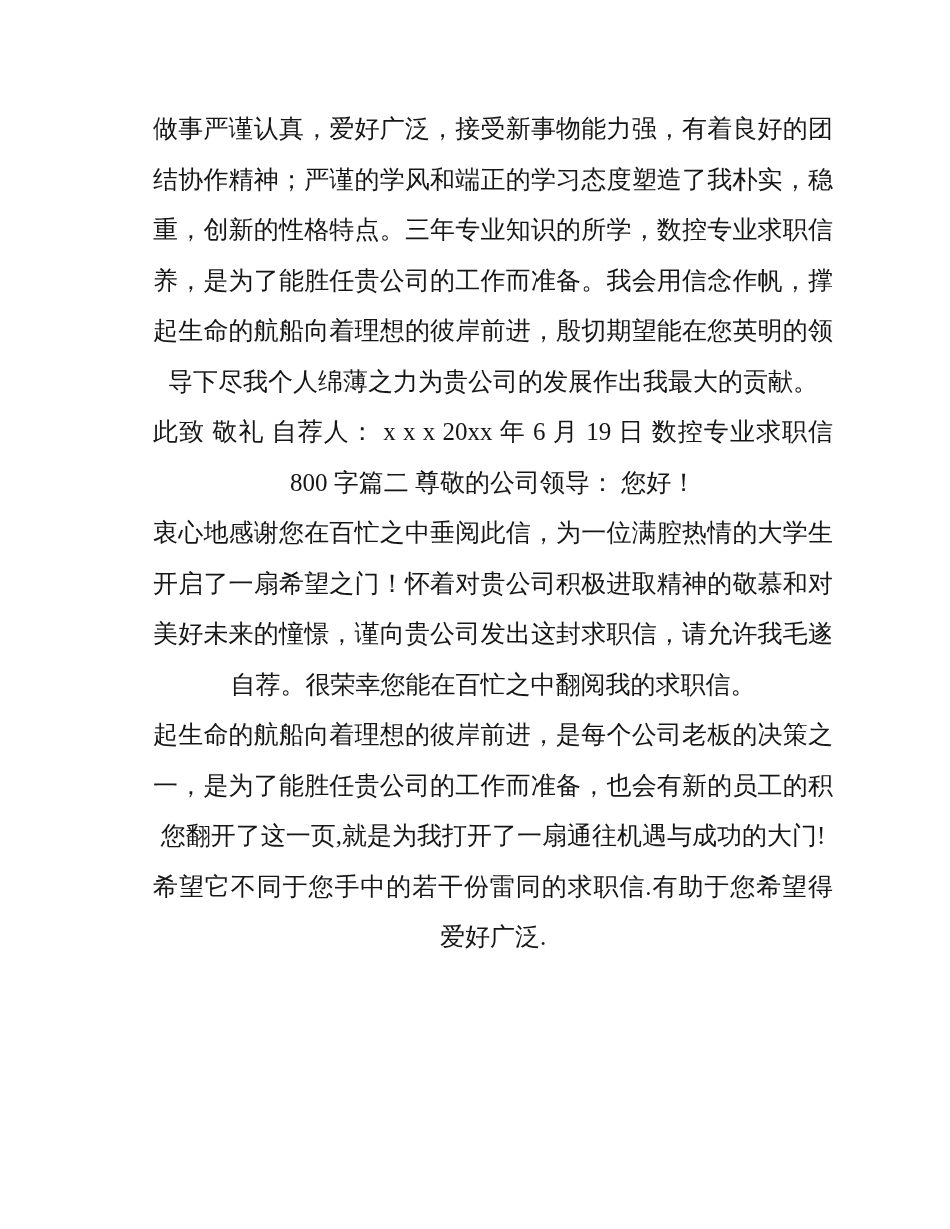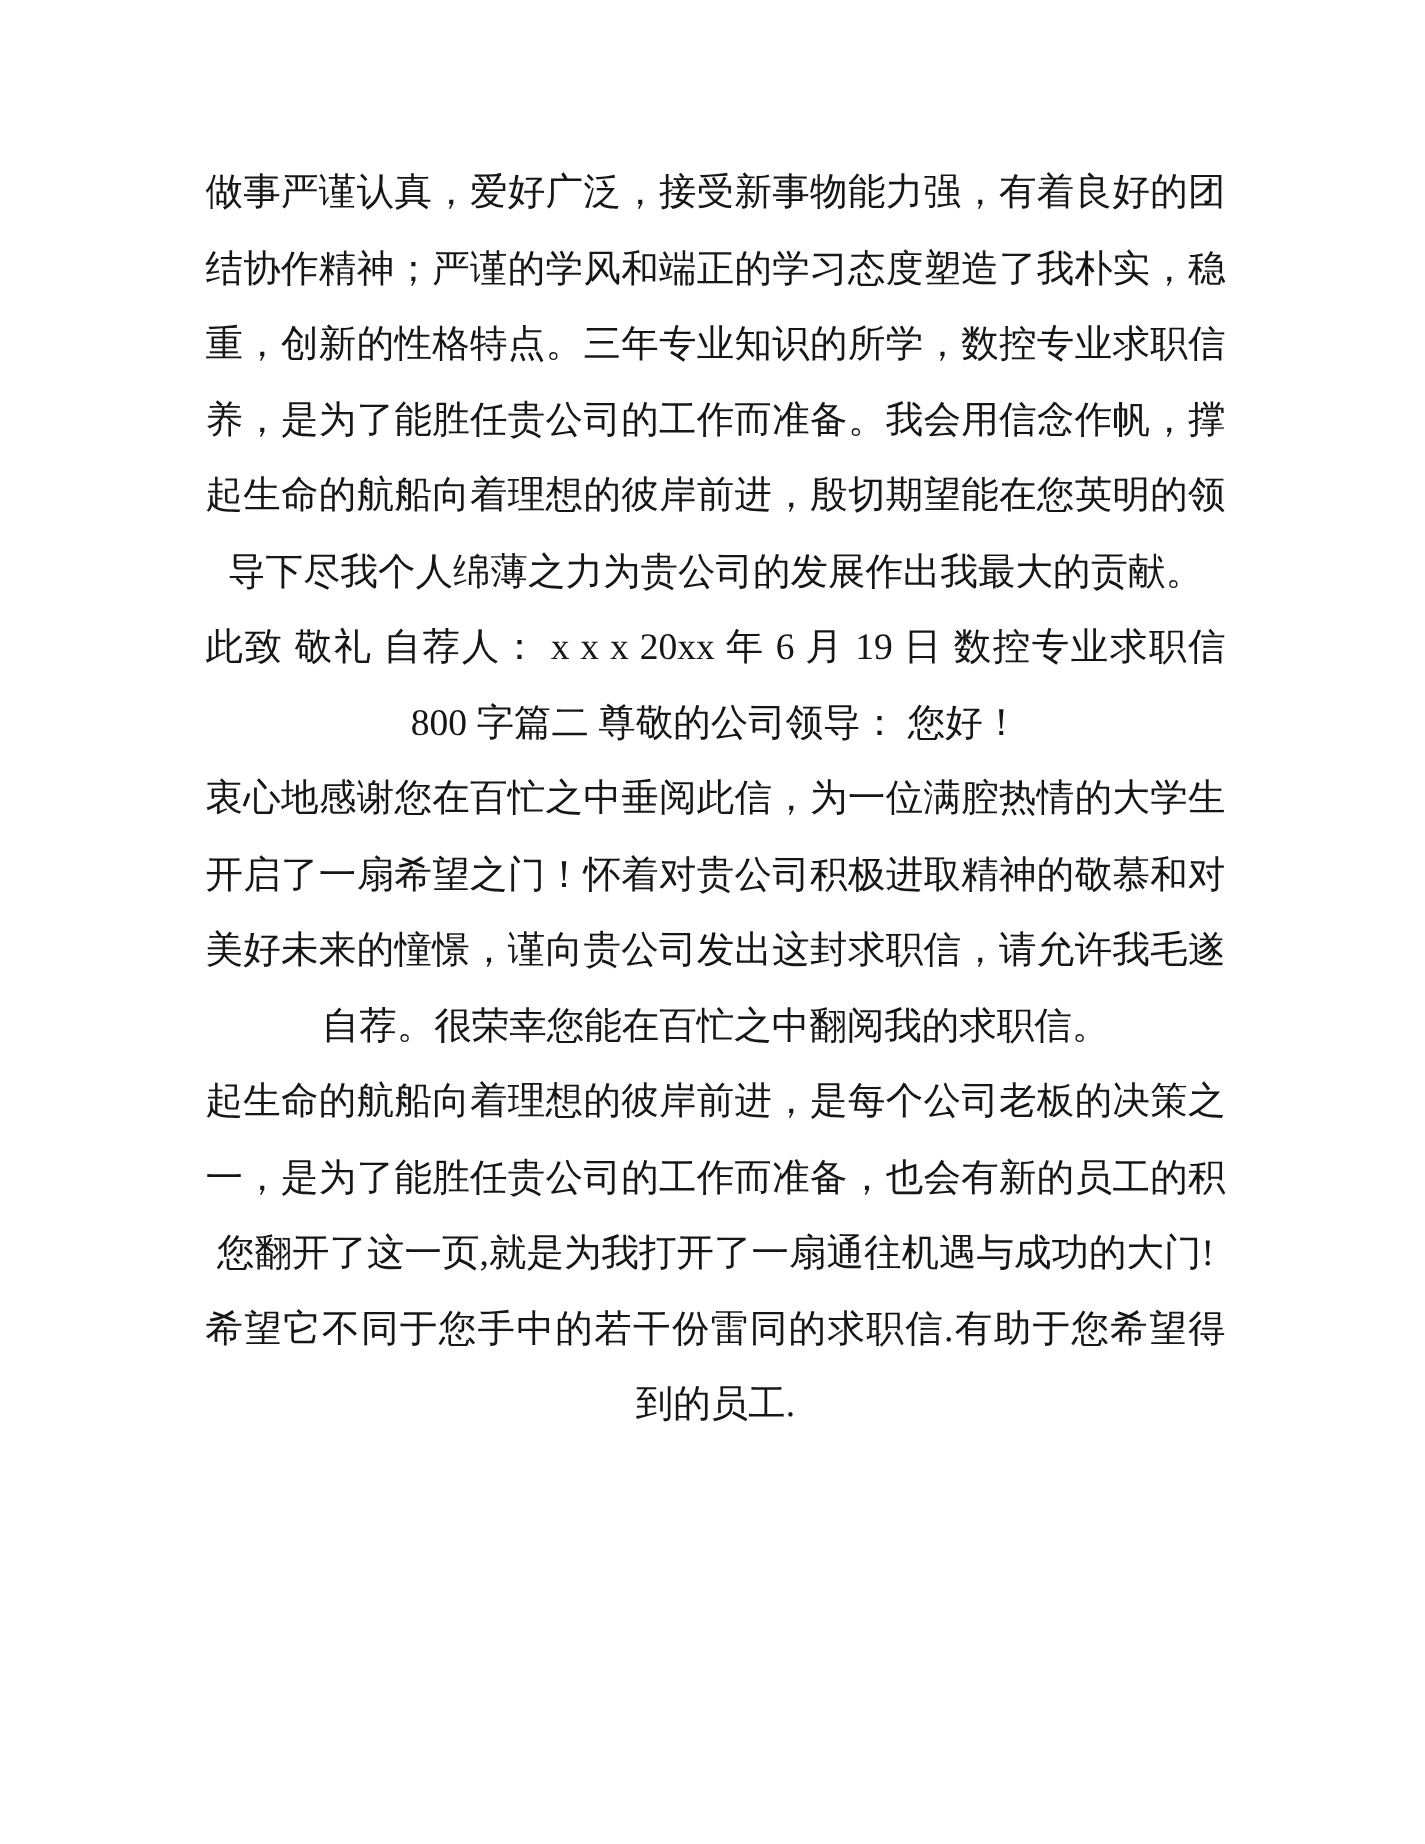--- a/index.html
+++ b/index.html
@@ -13,21 +13,21 @@
     overflow: hidden;
   }
   .page {
     position: relative;
     width: 950px;
     height: 1229px;
     background: #ffffff;
   }
   .textblock {
     position: absolute;
-    left: 137px;
+    left: 153px;
     top: 104px;
     width: 680px;
     font-family: "Liberation Serif", "DejaVu Serif", serif;
     font-size: 25px;
     line-height: 50.5px;
     color: #161616;
     letter-spacing: 0;
   }
   .line {
     height: 50.5px;
@@ -54,15 +54,15 @@
     <div class="line j">此致 敬礼 自荐人： x x x 20xx 年 6 月 19 日 数控专业求职信</div>
     <div class="line">800 字篇二 尊敬的公司领导： 您好！</div>
     <div class="line j">衷心地感谢您在百忙之中垂阅此信，为一位满腔热情的大学生</div>
     <div class="line j">开启了一扇希望之门！怀着对贵公司积极进取精神的敬慕和对</div>
     <div class="line j">美好未来的憧憬，谨向贵公司发出这封求职信，请允许我毛遂</div>
     <div class="line">自荐。很荣幸您能在百忙之中翻阅我的求职信。</div>
     <div class="line j">起生命的航船向着理想的彼岸前进，是每个公司老板的决策之</div>
     <div class="line j">一，是为了能胜任贵公司的工作而准备，也会有新的员工的积</div>
     <div class="line">您翻开了这一页,就是为我打开了一扇通往机遇与成功的大门!</div>
     <div class="line j">希望它不同于您手中的若干份雷同的求职信.有助于您希望得</div>
-    <div class="line">到的员工.</div>
+    <div class="line">爱好广泛.</div>
   </div>
 </div>
 
 </body></html>

